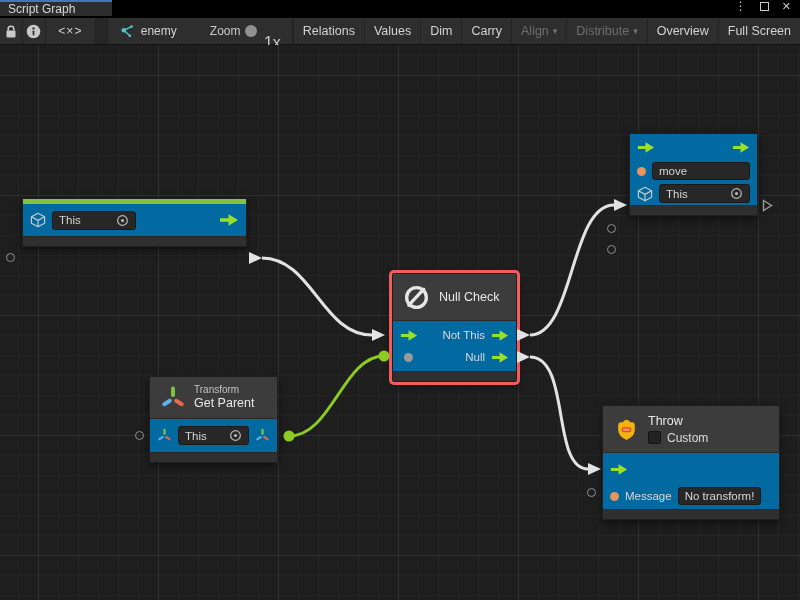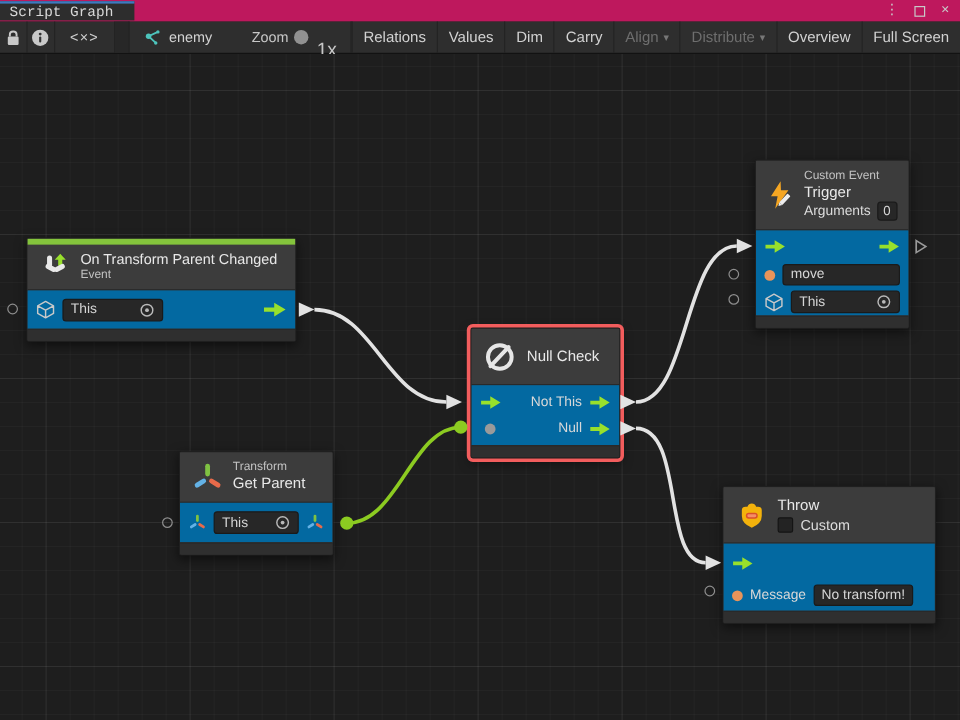--- a/index.html
+++ b/index.html
@@ -3,21 +3,21 @@
 <meta charset="utf-8">
 <style>
   html,body{margin:0;padding:0;background:#111;}
   *{box-sizing:border-box;}
   .app{
     position:relative;width:800px;height:600px;overflow:hidden;
     font-family:"Liberation Sans","DejaVu Sans",sans-serif;
     color:#d6d6d6;background:#1e1e1e;user-select:none;
   }
   
-  .titlebar{position:absolute;left:0;top:0;width:800px;height:18px;background:#be185d;display:flex;align-items:center;font-family:Liberation Mono, monospace;}
+  .titlebar{position:absolute;left:0;top:0;width:800px;height:18px;background:#000000;display:flex;align-items:flex-start;}
   .tab{width:112px;background:#2d2d2d;border-top:2px solid var(--accent-blue);display:flex;align-items:center;padding-left:8px;font-size:12px;color:#d8d8d8;}
   .win-icons{margin-left:auto;display:flex;align-items:center;gap:13px;padding-right:9px;color:#c8c8c8;}
   .kebab{font-size:12px;line-height:1;}
   .winmax{width:9px;height:9px;border:1.5px solid #c8c8c8;display:inline-block;}
   .winclose{font-size:11px;line-height:1;}
   
   .toolbar{position:absolute;left:0;top:18px;width:800px;height:27px;background:#2e2e2e;border-bottom:1px solid #121212;display:flex;align-items:stretch;font-size:12.5px;}
   .tb-btn{display:flex;align-items:center;justify-content:center;padding:0 8px;border-right:1px solid #232323;color:#d2d2d2;white-space:nowrap;}
   .tb-btn.icononly{width:30px;padding:0;}
   .tb-code{width:62px;color:#cfcfcf;font-size:12px;letter-spacing:1px;}
@@ -190,29 +190,20 @@
         </div>
       <div class="tb-btn">Overview</div>
       <div class="tb-btn">Full Screen</div>
     </div>
   </div>
 
   <div class="canvas"></div>
 
   <div class="node" style="left:22px;top:198px;width:225px;">
     <div class="ev-bar"></div>
-    <div class="node-header" style="height:38px;">
-      <svg width="26" height="26" style="flex:none">
-          <use href="#sym-event-tf"></use>
-        </svg>
-      <div class="nh-col">
-        <div class="n-title sm">On Transform Parent Changed</div>
-        <div class="n-cat">Event</div>
-      </div>
-    </div>
     <div class="node-body">
       <div class="row" style="height:32px;">
         <svg class="cube">
             <use href="#sym-cube"></use>
           </svg>
         <div class="field" style="width:84px;">
           <span class="ftxt">This</span>
           <svg class="target">
               <use href="#sym-target"></use>
             </svg>
@@ -276,33 +267,20 @@
         <span class="port-label" style="margin-left:auto;">Null</span>
         <svg class="flow-arrow smallrow">
             <use href="#sym-flow-arrow"></use>
           </svg>
       </div>
     </div>
     <div class="node-footer"></div>
   </div>
 
   <div class="node" style="left:629px;top:133px;width:129px;">
-    <div class="node-header" style="height:58px;gap:6px;padding:4px 8px;">
-      <svg width="26" height="26" style="flex:none">
-          <use href="#sym-bolt"></use>
-        </svg>
-      <div class="nh-col">
-        <div class="n-cat">Custom Event</div>
-        <div class="n-title">Trigger</div>
-        <div style="display:flex;align-items:center;">
-          <span style="font-size:11.5px;color:#dcdcdc;">Arguments</span>
-          <span class="argbox">0</span>
-        </div>
-      </div>
-    </div>
     <div class="node-body">
       <div class="row" style="height:26px;">
         <svg class="flow-arrow smallrow">
             <use href="#sym-flow-arrow"></use>
           </svg>
         <svg class="flow-arrow smallrow" style="margin-left:auto">
             <use href="#sym-flow-arrow"></use>
           </svg>
       </div>
       <div class="row" style="height:22px;">

